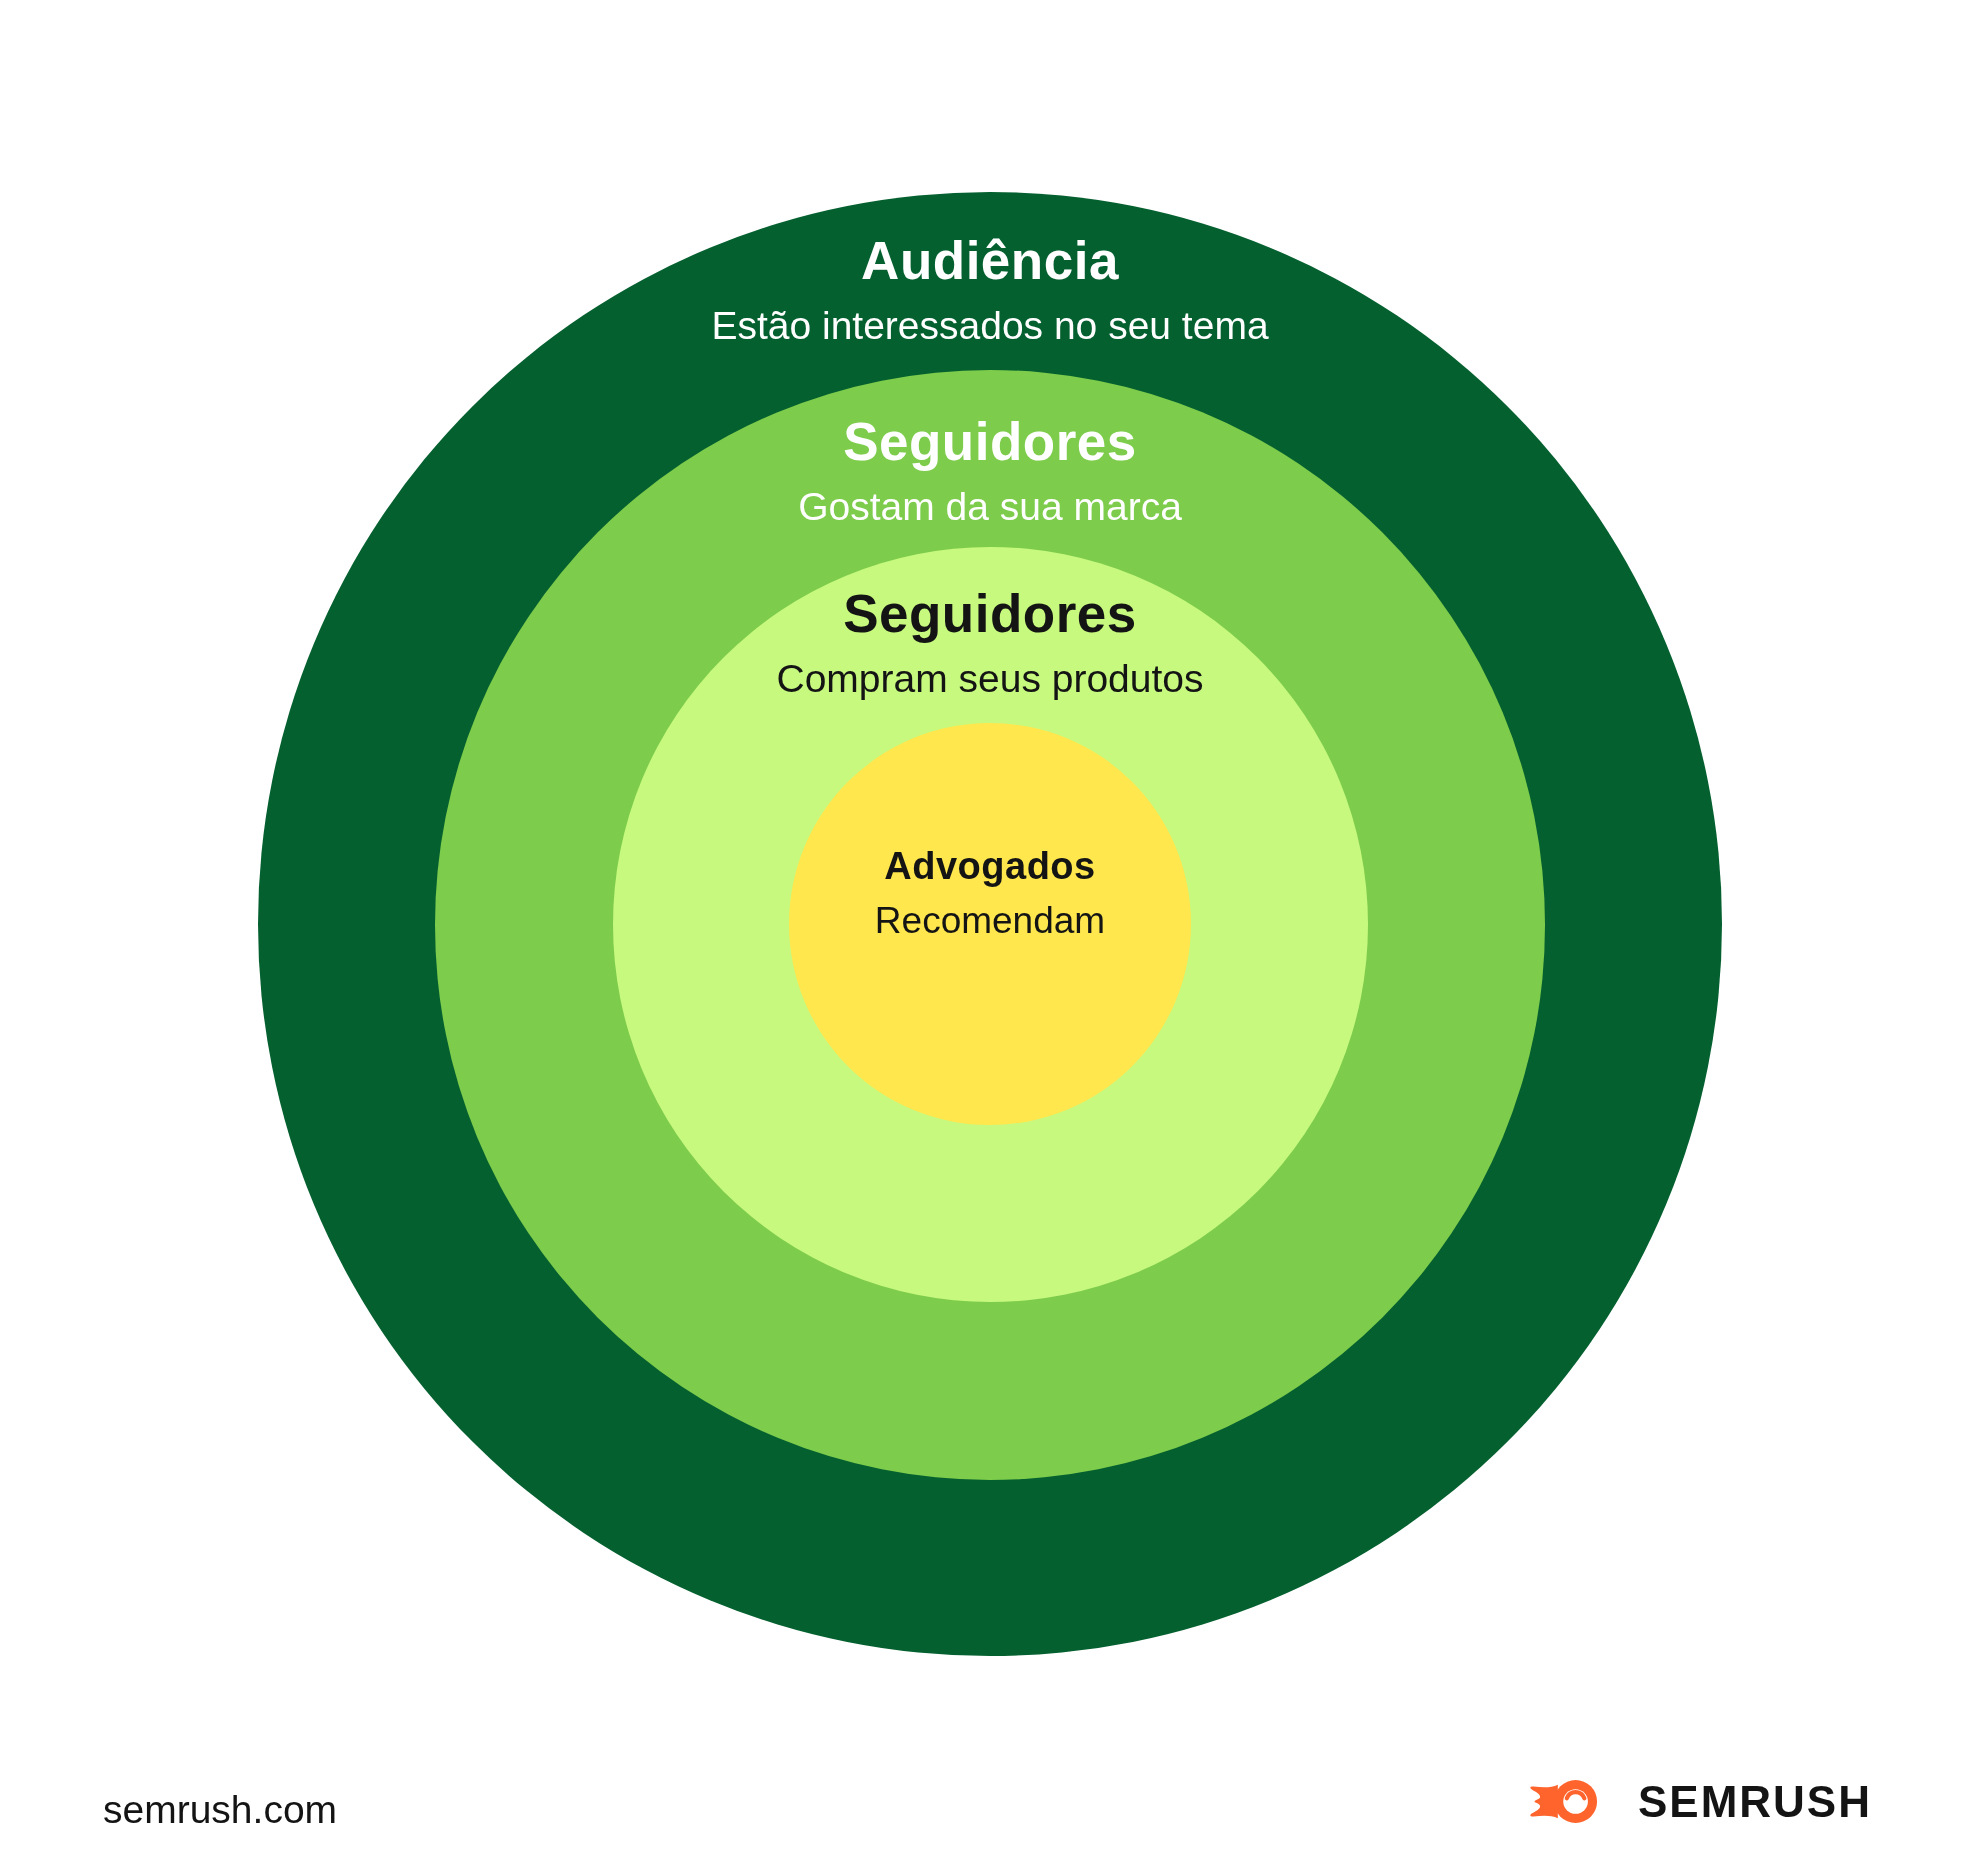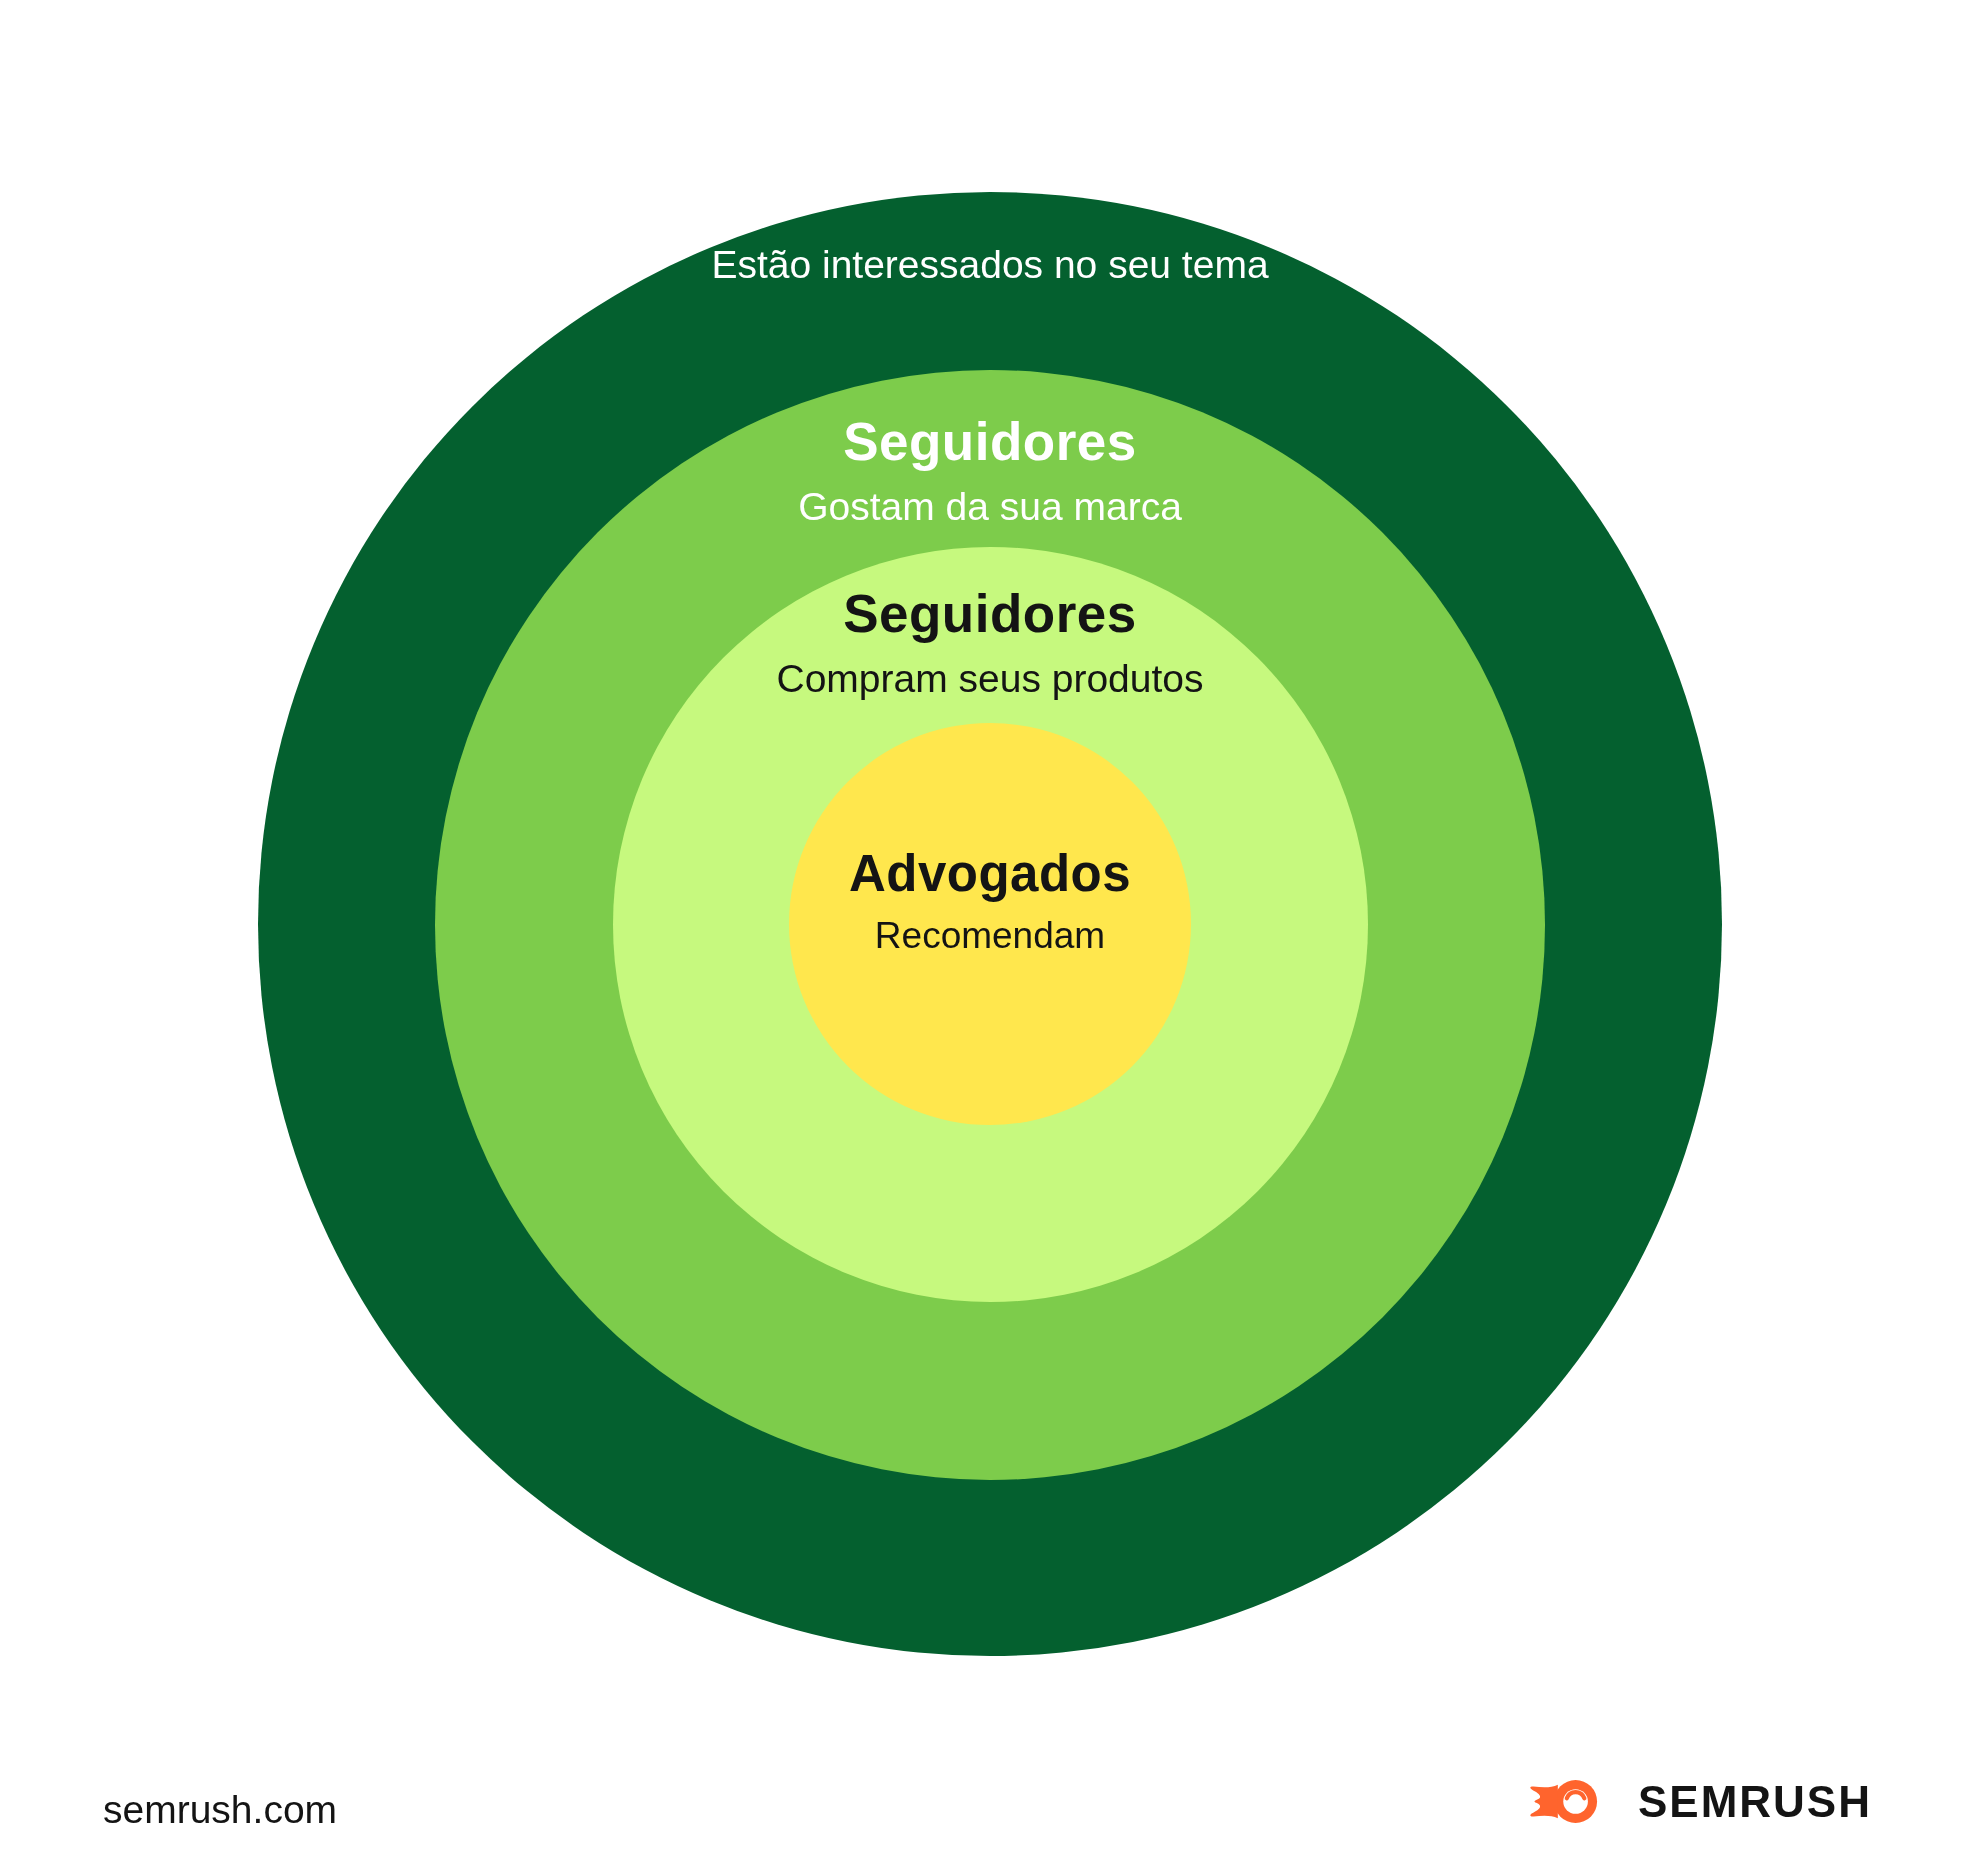--- a/index.html
+++ b/index.html
@@ -38,21 +38,21 @@
   }
   .label .subtitle {
     font-size: 39px;
     line-height: 1.25;
     margin-top: 9.8px;
   }
   #label-audiencia   { top: 231px; }
   #label-seguidores  { top: 412px; }
   #label-compradores { top: 584px; }
   #label-advogados   { top: 845px; }
-  #label-advogados .title    { font-size: 51px; }
+  #label-advogados .title    { font-size: 38px; }
   #label-advogados .subtitle { font-size: 37px; line-height: 49px; margin-top: 7.8px; }
 
   .footer-site {
     position: absolute;
     left: 103px;
     top: 1788px;
     font-size: 39px;
     color: #141414;
   }
   .footer-logo {
@@ -76,20 +76,21 @@
 <body>
 
 <div id="canvas">
 
   <div class="ring" id="ring-audiencia" style="background-color: rgb(4, 96, 47);"></div>
   <div class="ring" id="ring-seguidores" style="background-color: rgb(125, 204, 75);"></div>
   <div class="ring" id="ring-compradores" style="background-color: rgb(198, 249, 126);"></div>
   <div class="ring" id="ring-advogados" style="background-color: rgb(255, 231, 77);"></div>
 
   <div class="label" id="label-audiencia" style="color: rgb(255, 255, 255);">
+    <div class="title">Audiência</div>
     <div class="subtitle">Estão interessados no seu tema</div>
   </div>
 
   <div class="label" id="label-seguidores" style="color: rgb(255, 255, 255);">
     <div class="title">Seguidores</div>
     <div class="subtitle">Gostam da sua marca</div>
   </div>
 
   <div class="label" id="label-compradores" style="color: rgb(20, 20, 20);">
     <div class="title">Seguidores</div>

